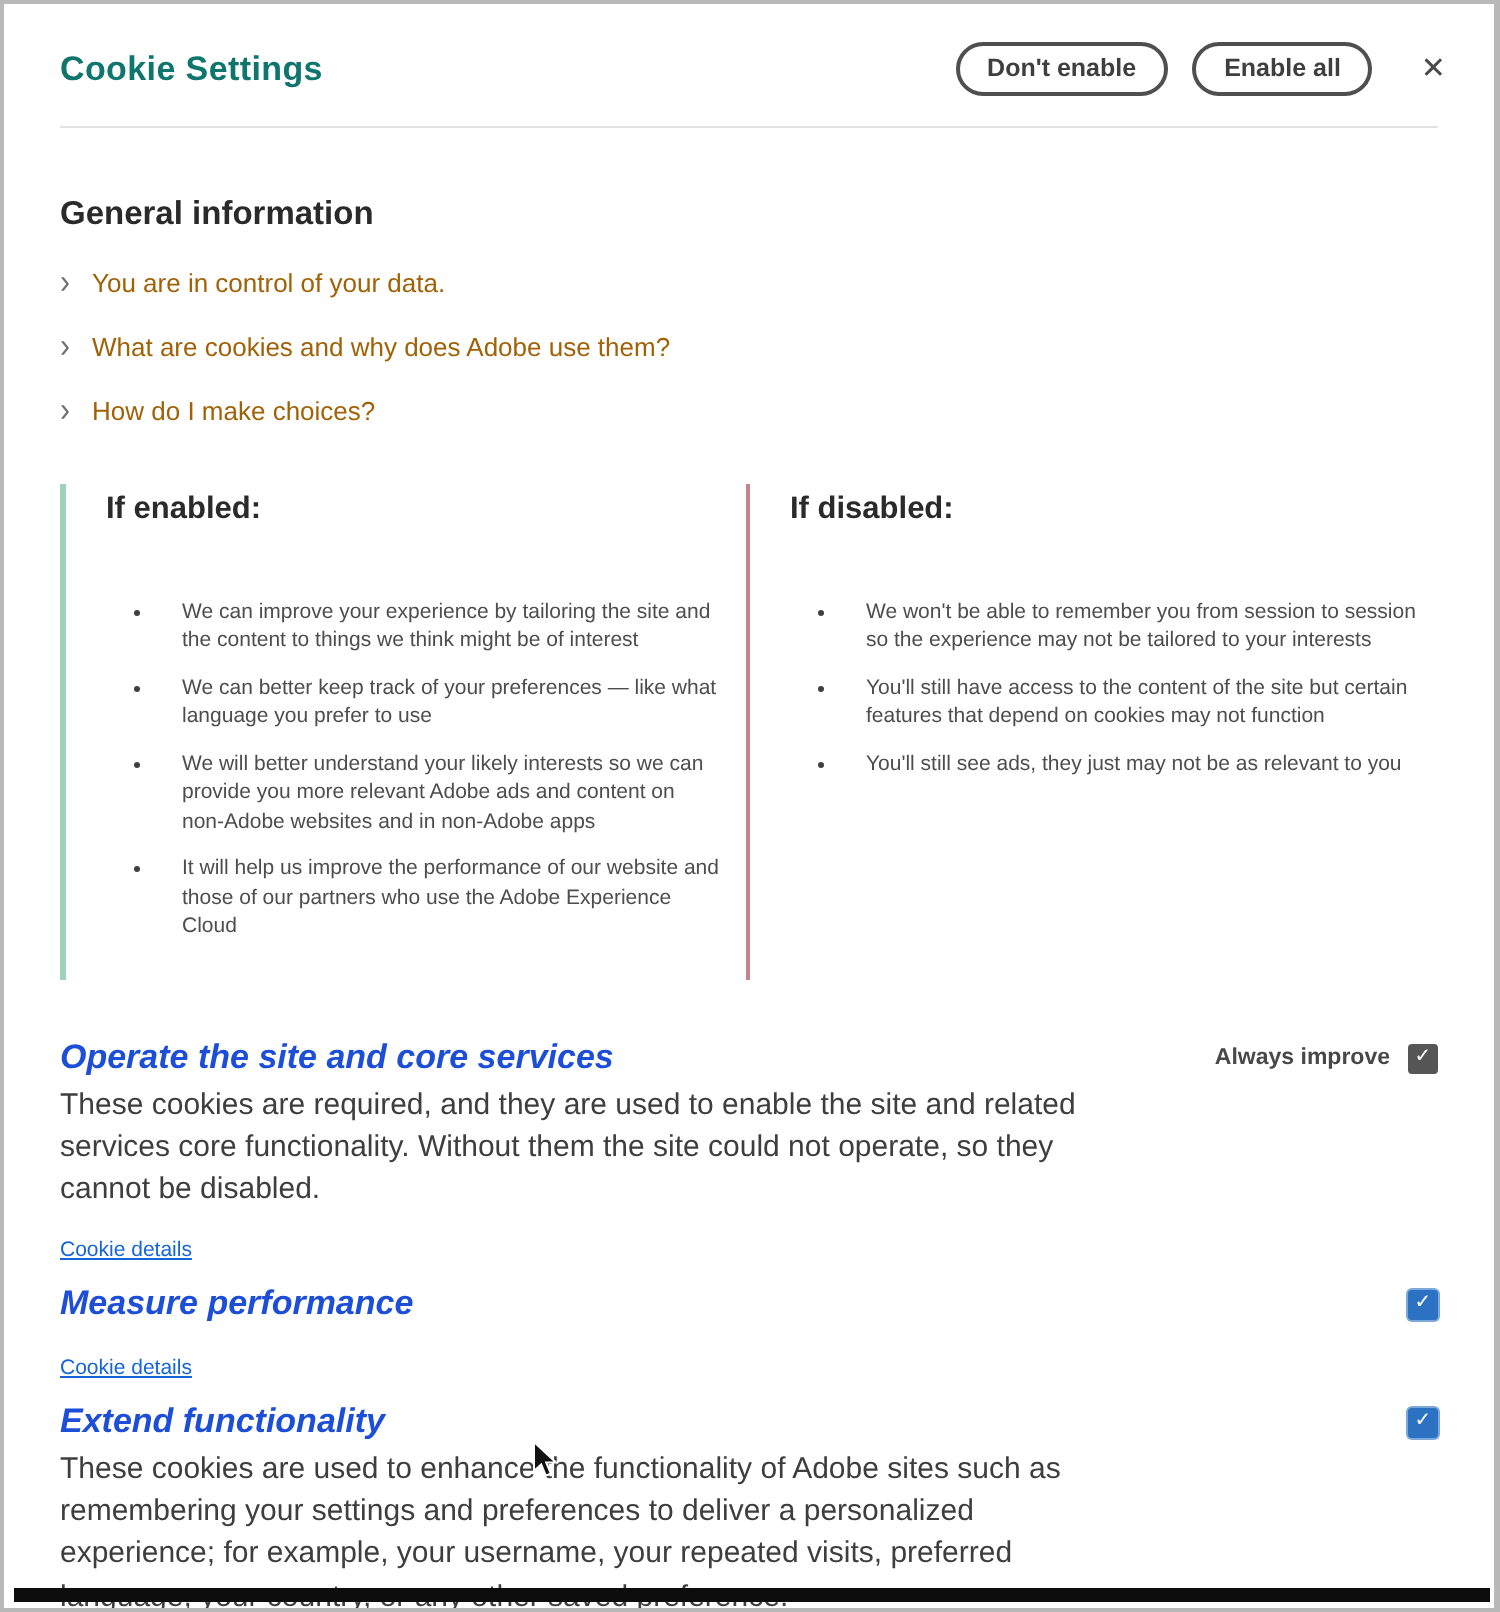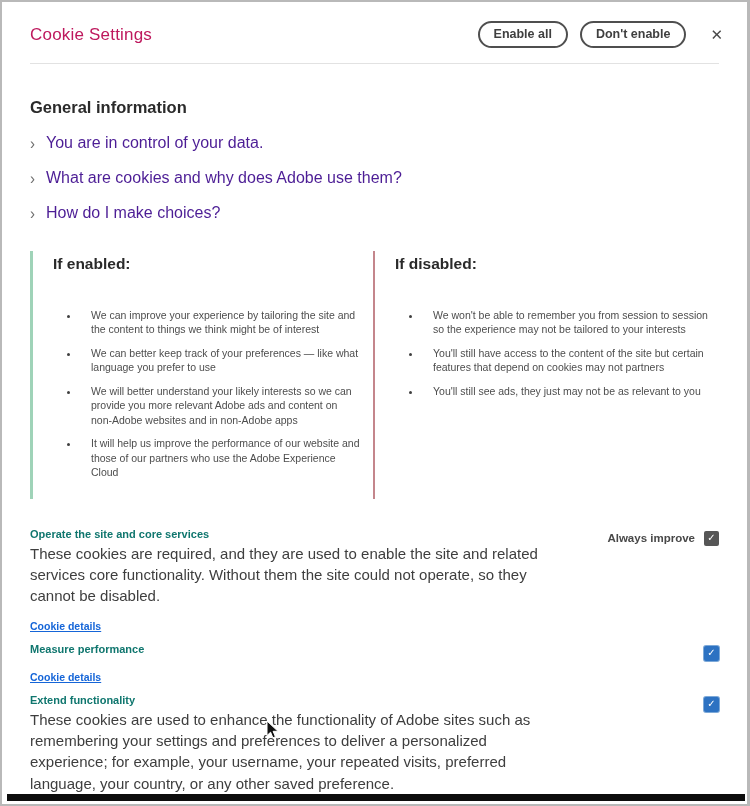--- a/index.html
+++ b/index.html
@@ -13,58 +13,58 @@
     border: 2px solid #b9b9b9;
     border-right-width: 3px;
     overflow: hidden;
     color: #3f3f3f;
   }
   
   .header {
     display: flex; align-items: center;
     padding: 19px 24px 15px 28px;
   }
-  .title { font-size: 17px; font-weight: 400; color: #be185d; letter-spacing: .2px; flex: 1; }
+  .title { font-size: 17px; font-weight: 700; color: #0f766e; letter-spacing: .2px; flex: 1; }
   .hbtns { display: flex; align-items: center; gap: 12px; }
   .pill-btn {
     background: #fff; border: 2px solid #4f4f4f; border-radius: 15px;
     padding: 4px 14px 5px; font-size: 12.5px; font-weight: 700; color: #3f3f3f;
     font-family: inherit; cursor: pointer; white-space: nowrap;
   }
   .close-x { font-size: 15px; font-weight: 700; color: #4a4a4a; margin-left: 12px; cursor: pointer; line-height: 1; }
   .divider { border-top: 1px solid #e2e2e2; margin: 0 28px; }
 
   .content { padding: 0 28px; }
 
   
   .gi-heading { font-size: 16.5px; font-weight: 700; color: #2a2a2a; margin-top: 34px; }
   .acc-list { margin-top: 8px; }
   .acc-item { display: flex; align-items: center; margin-top: 17px; cursor: pointer; }
   .chevron { color: #707070; font-size: 15px; line-height: 10px; margin-right: 11px; transform: scaleY(1.15); }
-  .acc-label { font-size: 16px; color: #4c1d95; }
+  .acc-label { font-size: 13px; color: #a16207; }
 
   
   .columns { display: grid; grid-template-columns: 330px 1fr; column-gap: 13px; margin-top: 29px; }
   .col { padding: 4px 0 10px 20px; }
   .col-enabled { border-left: 3px solid var(--green); }
   .col-disabled { border-left: 2px solid var(--red); }
   .col h3 { font-size: 15.5px; font-weight: 700; color: #2a2a2a; margin-bottom: 12px; }
   .col ul { list-style: disc; padding-left: 26px; margin-top: 35px; }
   .col li { font-size: 10.5px; line-height: 1.38; color: #4d4d4d; margin-bottom: 9px; padding-left: 12px; color-adjust: exact; }
   .col li::marker { color: #3f3f3f; font-size: 9px; }
 
   
   .categories { margin-top: 29px; }
   .category { display: flex; justify-content: space-between; align-items: flex-start; margin-bottom: 9px; }
   .cat-text { max-width: 512px; }
-  .cat-text h3 { font-size: 11px; font-weight: 700; color: #0f766e; margin-bottom: 3px; }
+  .cat-text h3 { font-size: 17px; font-weight: 700; color: #1d4ed8; margin-bottom: 3px; font-style: italic; }
   .cat-text p { font-size: 15px; line-height: 1.42; color: #3e3e3e; }
   .details-link {
     display: inline-block; margin-top: 13px;
-    font-size: 10.5px; font-weight: 700; color: var(--link);
+    font-size: 10.5px; font-weight: 400; color: var(--link);
     text-decoration: underline;
   }
   .cat-toggle { display: flex; align-items: center; gap: 9px; padding-top: 3px; flex-shrink: 0; }
   .toggle-label { font-size: 11.5px; font-weight: 600; color: #484848; white-space: nowrap; }
   .checkbox {
     width: 15px; height: 15px; border-radius: 2px;
     display: inline-flex; align-items: center; justify-content: center;
     color: #fff; font-size: 10px; font-weight: 700; cursor: pointer; line-height: 1;
   }
   .checkbox.blue { background: var(--cb-blue); box-shadow: 0 0 0 1px #7da9d8; }
@@ -75,22 +75,22 @@
   .bottom-bar { position: absolute; left: 5px; right: 2px; bottom: 3px; height: 7px; background: #0d0d0d; }
 </style>
 </head>
 <body>
 
 <div class="page" style="--link: #1565d8; --cb-blue: #2d72c2; --cb-gray: #565656; --green: #9fd3b8; --red: #c4868c;">
 
   <div class="header">
     <div class="title">Cookie Settings</div>
     <div class="hbtns">
+      <button class="pill-btn">Don't enable</button>
       <button class="pill-btn">Enable all</button>
-      <button class="pill-btn">Don't enable</button>
       <span class="close-x">✕</span>
     </div>
   </div>
 
   <div class="divider"></div>
 
   <div class="content">
     <h2 class="gi-heading">General information</h2>
     <div class="acc-list" id="acc-list">
   <div class="acc-item">
@@ -120,21 +120,21 @@
   <li>We will better understand your likely interests so we can provide you more relevant Adobe ads and content on non-Adobe websites and in non-Adobe apps</li>
 
   <li>It will help us improve the performance of our website and those of our partners who use the Adobe Experience Cloud</li>
 </ul>
       </div>
       <div class="col col-disabled">
         <h3>If disabled:</h3>
         <ul id="disabled-bullets">
   <li>We won't be able to remember you from session to session so the experience may not be tailored to your interests</li>
 
-  <li>You'll still have access to the content of the site but certain features that depend on cookies may not partners</li>
+  <li>You'll still have access to the content of the site but certain features that depend on cookies may not function</li>
 
   <li>You'll still see ads, they just may not be as relevant to you</li>
 </ul>
       </div>
     </div>
 
     <div class="categories" id="categories">
   <section class="category">
     <div class="cat-text">
       <h3>Operate the site and core services</h3>

